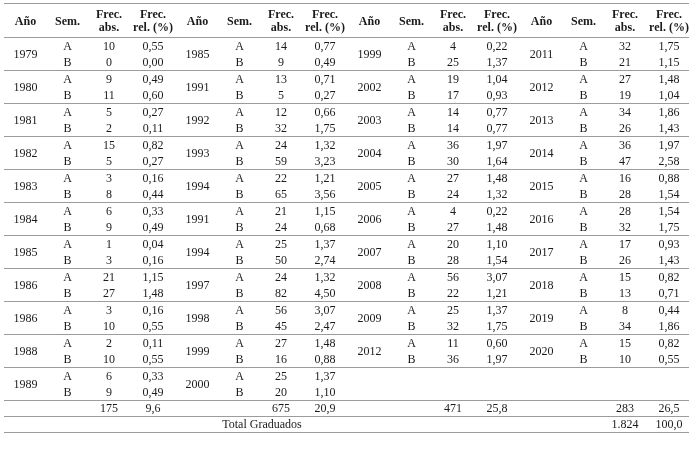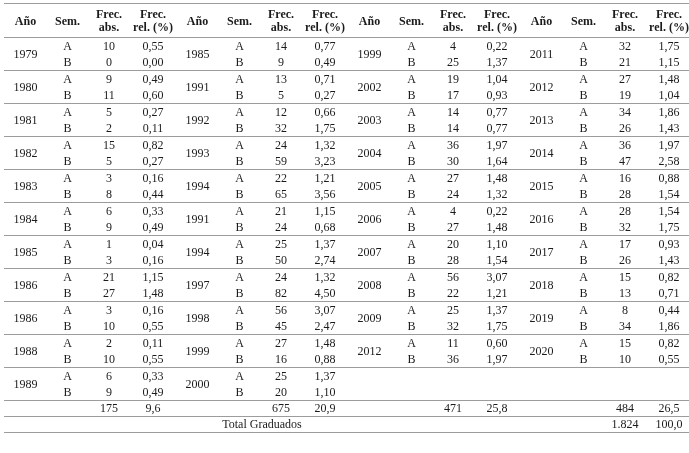--- a/index.html
+++ b/index.html
@@ -473,21 +473,21 @@
           <td colspan="2"></td>
           <td>175</td>
           <td>9,6</td>
           <td colspan="2"></td>
           <td>675</td>
           <td>20,9</td>
           <td colspan="2"></td>
           <td>471</td>
           <td>25,8</td>
           <td colspan="2"></td>
-          <td>484</td>
+          <td>283</td>
           <td>26,5</td>
         </tr>
         <tr class="total-row">
           <td colspan="12">Total Graduados</td>
           <td colspan="2"></td>
           <td>1.824</td>
           <td>100,0</td>
         </tr>
       </tbody>
   </table>

